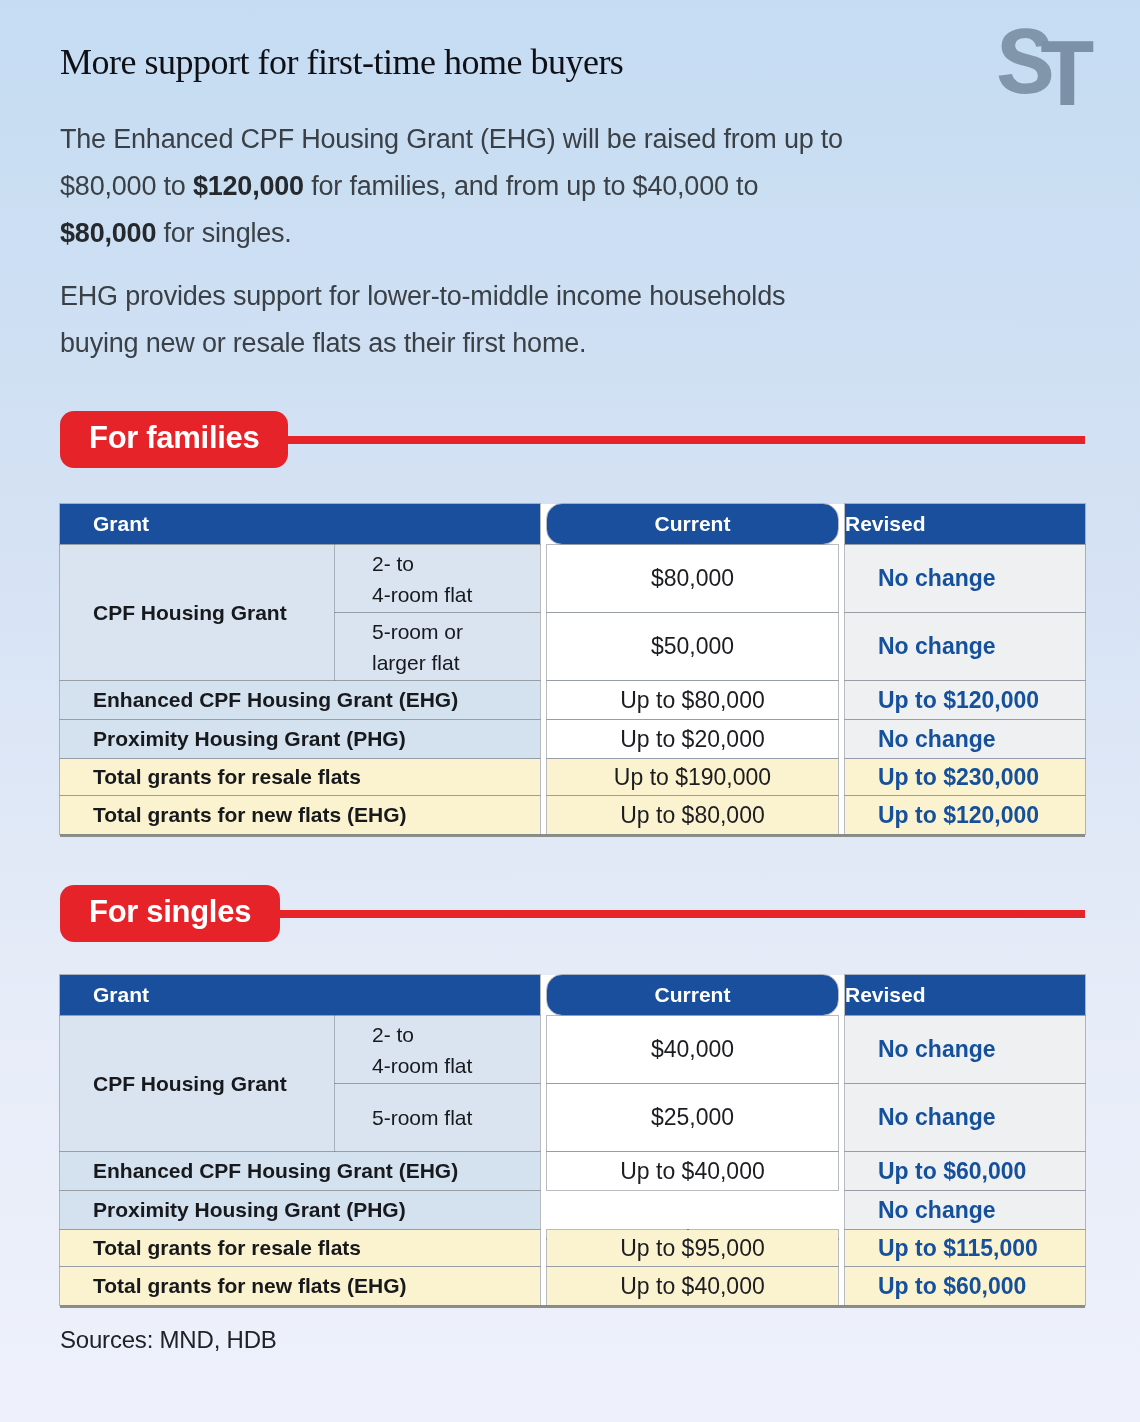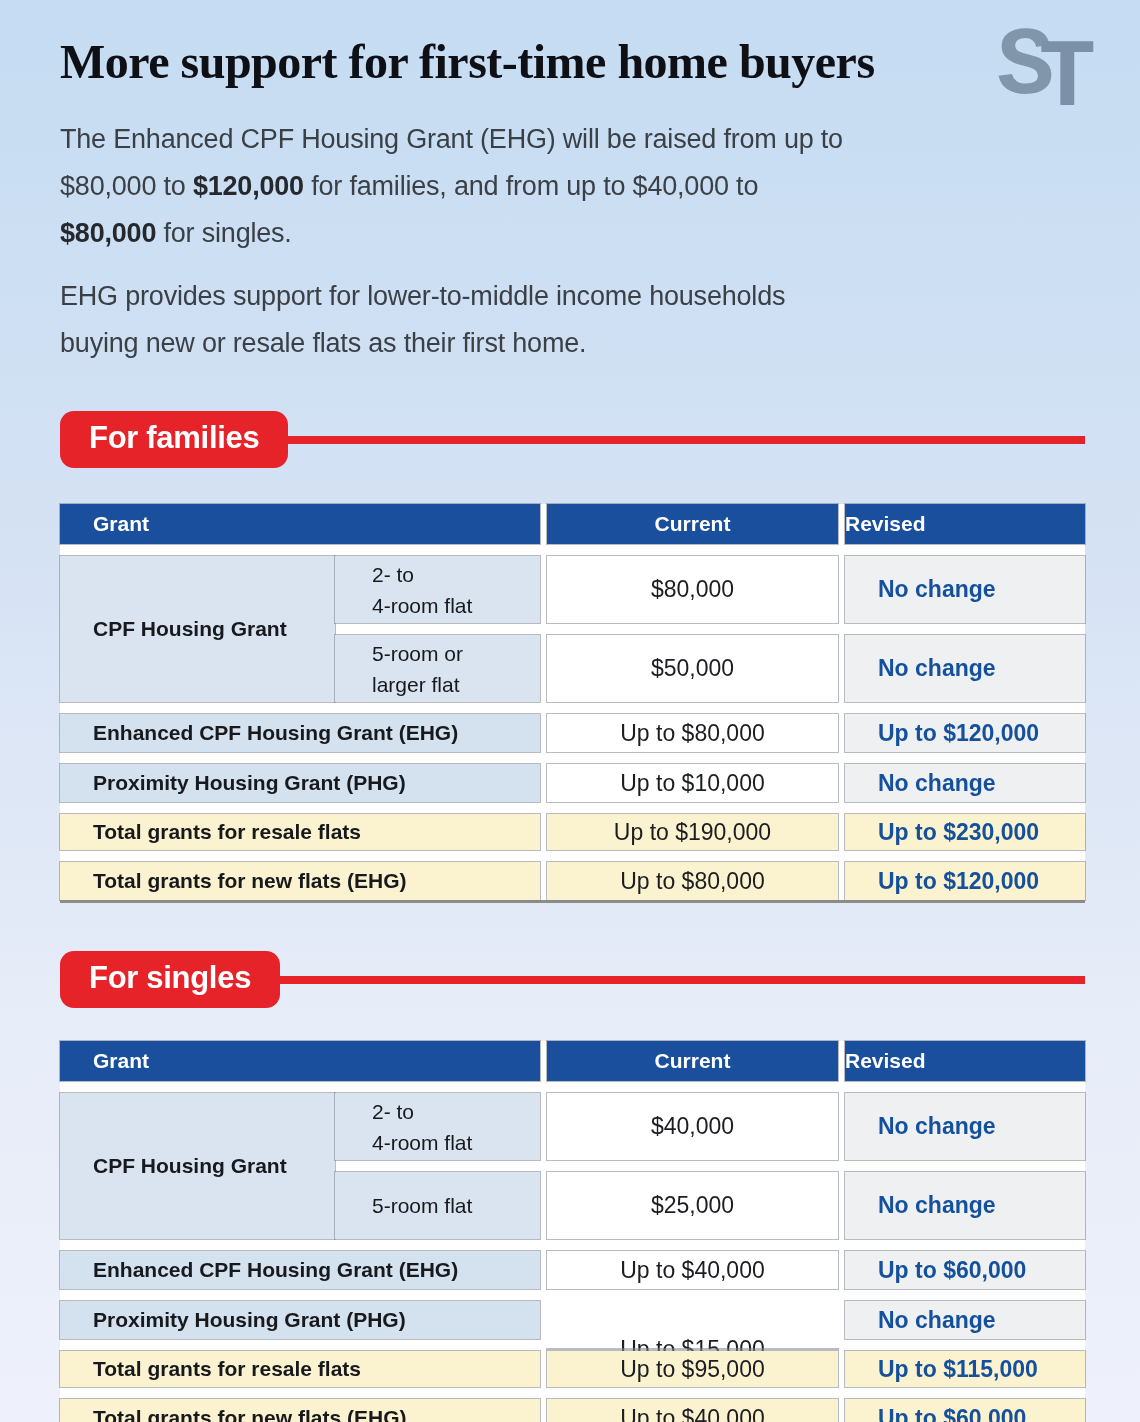--- a/index.html
+++ b/index.html
@@ -7,22 +7,22 @@
   body { font-family:"Liberation Sans", sans-serif; }
   .page {
     position:relative;
     width:1140px; height:1422px;
     background:linear-gradient(180deg,#c5dcf2 0%, #d5e2f4 38%, #e6ecf8 70%, #eef1fb 100%);
     padding:34px 55px 0 60px;
     overflow:hidden;
   }
   .page-title {
     font-family:"Liberation Serif", serif;
-    font-weight:700;
-    font-size:48px;
+    font-weight:400;
+    font-size:36px;
     letter-spacing:-0.5px;
     color:#0f1016;
     line-height:56px;
   }
   .st-logo {
     position:absolute; top:20px; right:44px;
     font-family:Liberation Mono, monospace;
     font-weight:700;
     line-height:1;
     text-align:center;
@@ -49,33 +49,33 @@
     letter-spacing:-0.3px;
     flex:0 0 auto;
   }
   .rule { flex:1 1 auto; height:8px; background:#e52329; }
   .grant-table {
     margin-top:36px;
     width:1025px;
     display:grid;
     grid-template-columns:275px 205px 7px 291px 7px 240px;
     grid-template-rows:40px 67px 67px 38px 38px 36px 38px;
-    row-gap:12px;
+    row-gap:1px;
     background:#ffffff;
     border-bottom:3px solid #8c8e85;
   }
   .grant-table.second { margin-top:33px; }
   .c {
     display:flex; align-items:center;
     outline:1px solid rgba(125,133,142,0.55);
     color:#17191d;
   }
   .head { background:#1a4f9d; color:#ffffff; font-weight:700; font-size:21px; }
   .grant-head { grid-column:1/3; grid-row:1; padding-left:33px; }
-  .cur-head  { grid-column:4; grid-row:1; justify-content:center; }
+  .cur-head  { grid-column:4; grid-row:1; justify-content:center;border-radius:15px; }
   .rev-head  { grid-column:6; grid-row:1; }
   .cpf {
     grid-column:1; grid-row:2/4;
     background:#d9e4f0; font-weight:700; font-size:21px; padding-left:33px;
   }
   .flat {
     grid-column:2; background:#d9e4f0;
     font-size:21px; line-height:31px; padding-left:37px;
     white-space:pre-line;
   }
@@ -133,21 +133,21 @@
       <div class="c val" style="grid-row: 2;">$80,000</div>
       <div class="c rev" style="grid-row: 2;">No change</div>
       <div class="c flat" style="grid-row: 3;">5-room or
 larger flat</div>
       <div class="c val" style="grid-row: 3;">$50,000</div>
       <div class="c rev" style="grid-row: 3;">No change</div>
       <div class="c lbl" style="grid-row: 4;">Enhanced CPF Housing Grant (EHG)</div>
       <div class="c val" style="grid-row: 4;">Up to $80,000</div>
       <div class="c rev" style="grid-row: 4;">Up to $120,000</div>
       <div class="c lbl" style="grid-row: 5;">Proximity Housing Grant (PHG)</div>
-      <div class="c val" style="grid-row: 5;">Up to $10,000</div>
+      <div class="c val" style="grid-row: 5;">Up to $20,000</div>
       <div class="c rev" style="grid-row: 5;">No change</div>
       <div class="c lbl hl" style="grid-row: 6;">Total grants for resale flats</div>
       <div class="c val hl" style="grid-row: 6;">Up to $190,000</div>
       <div class="c rev hl" style="grid-row: 6;">Up to $230,000</div>
       <div class="c lbl hl" style="grid-row: 7;">Total grants for new flats (EHG)</div>
       <div class="c val hl" style="grid-row: 7;">Up to $80,000</div>
       <div class="c rev hl" style="grid-row: 7;">Up to $120,000</div>
     </div>
 
   <div class="section-header second">

